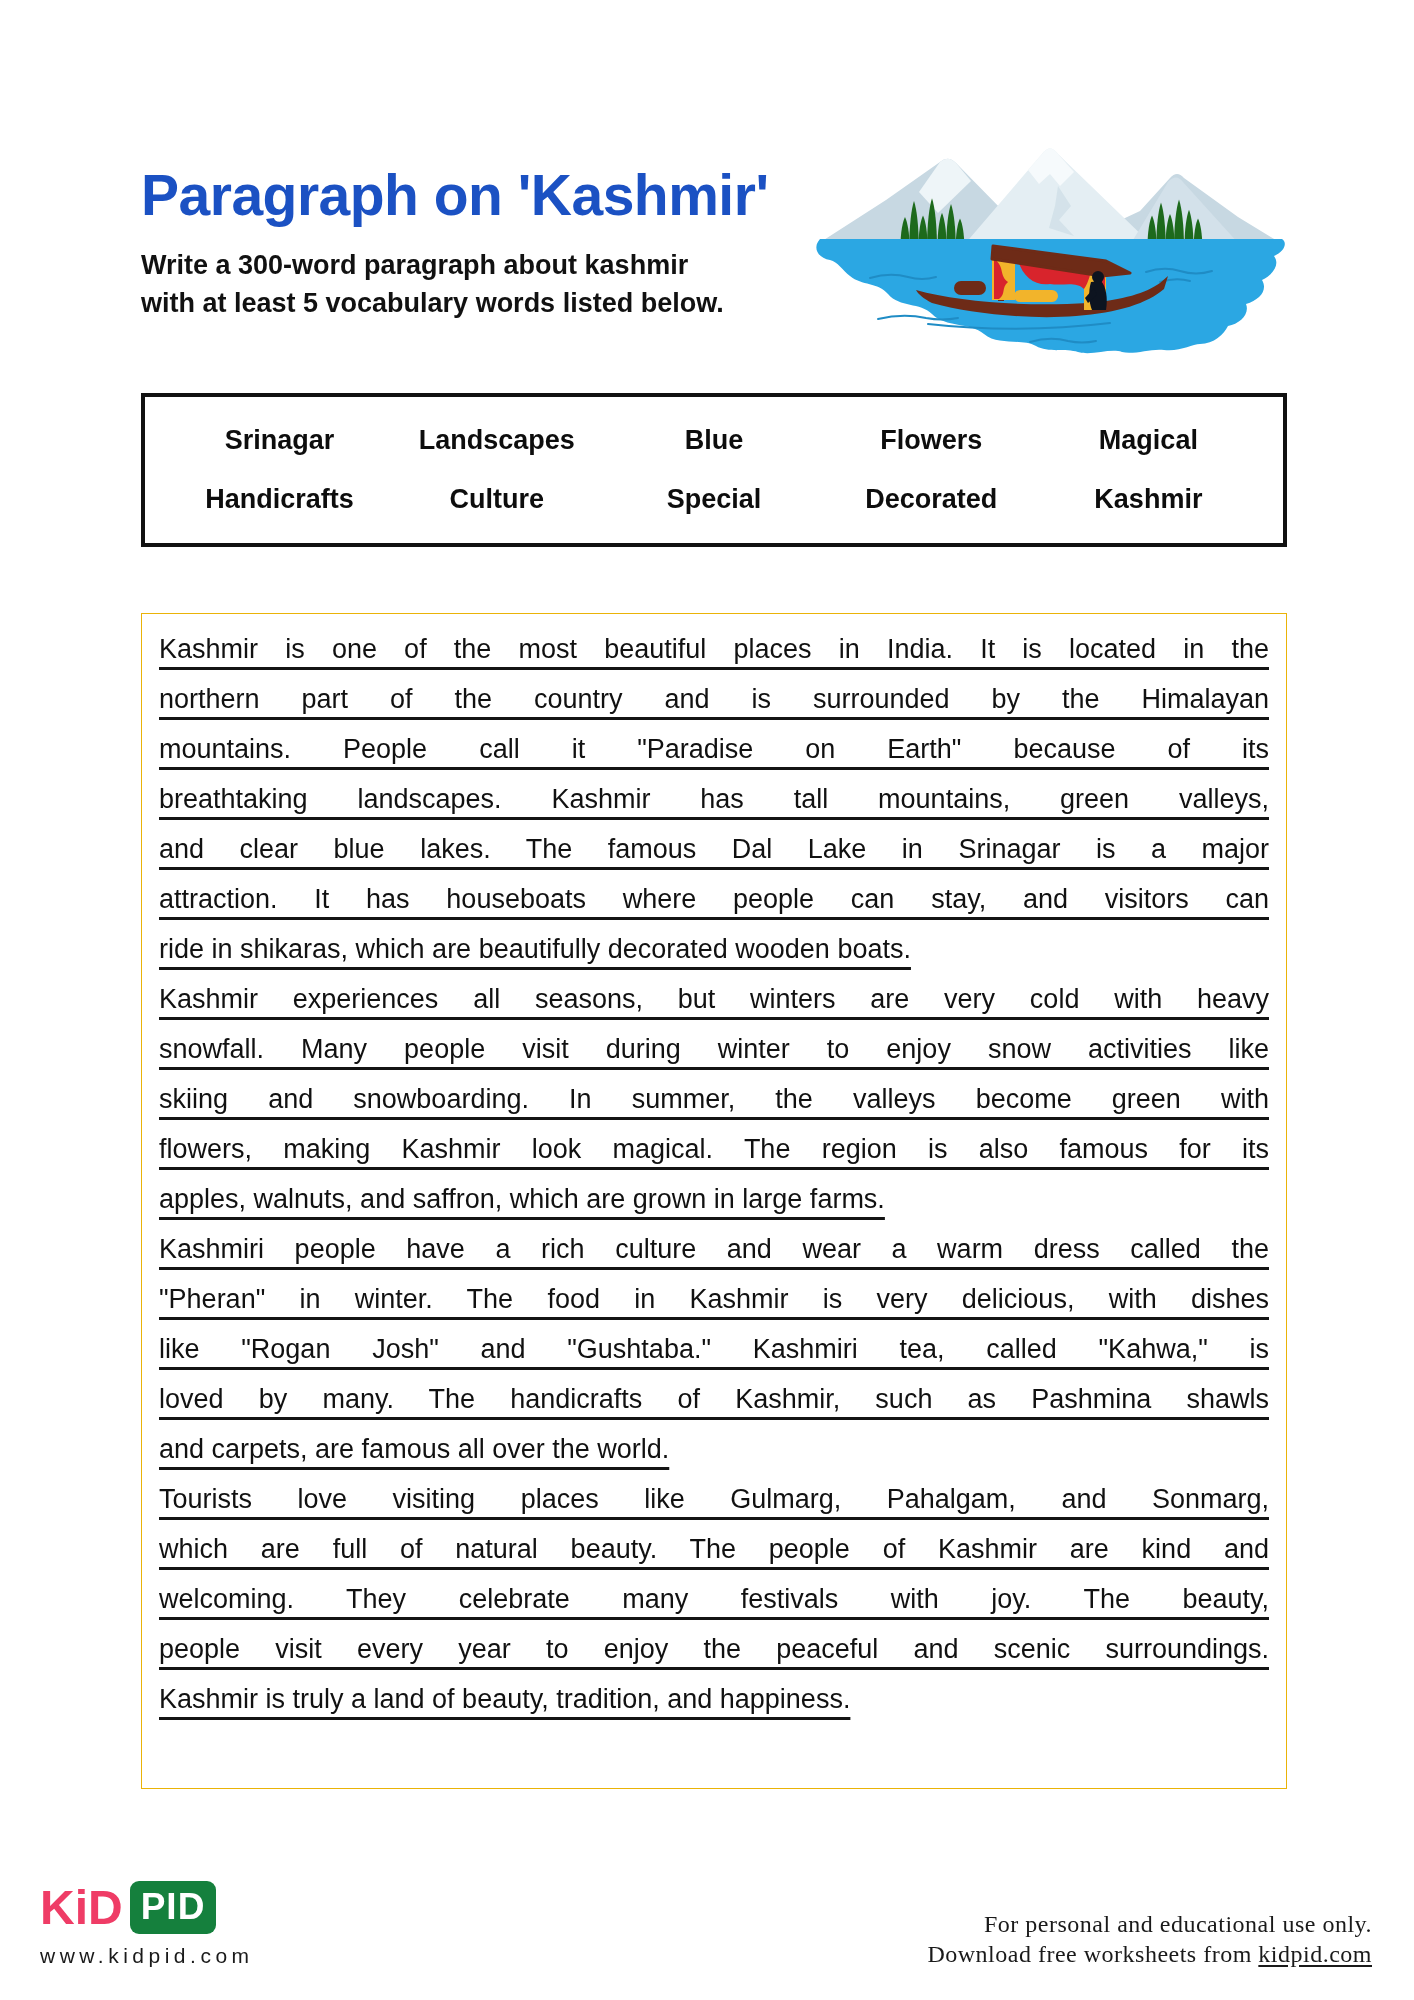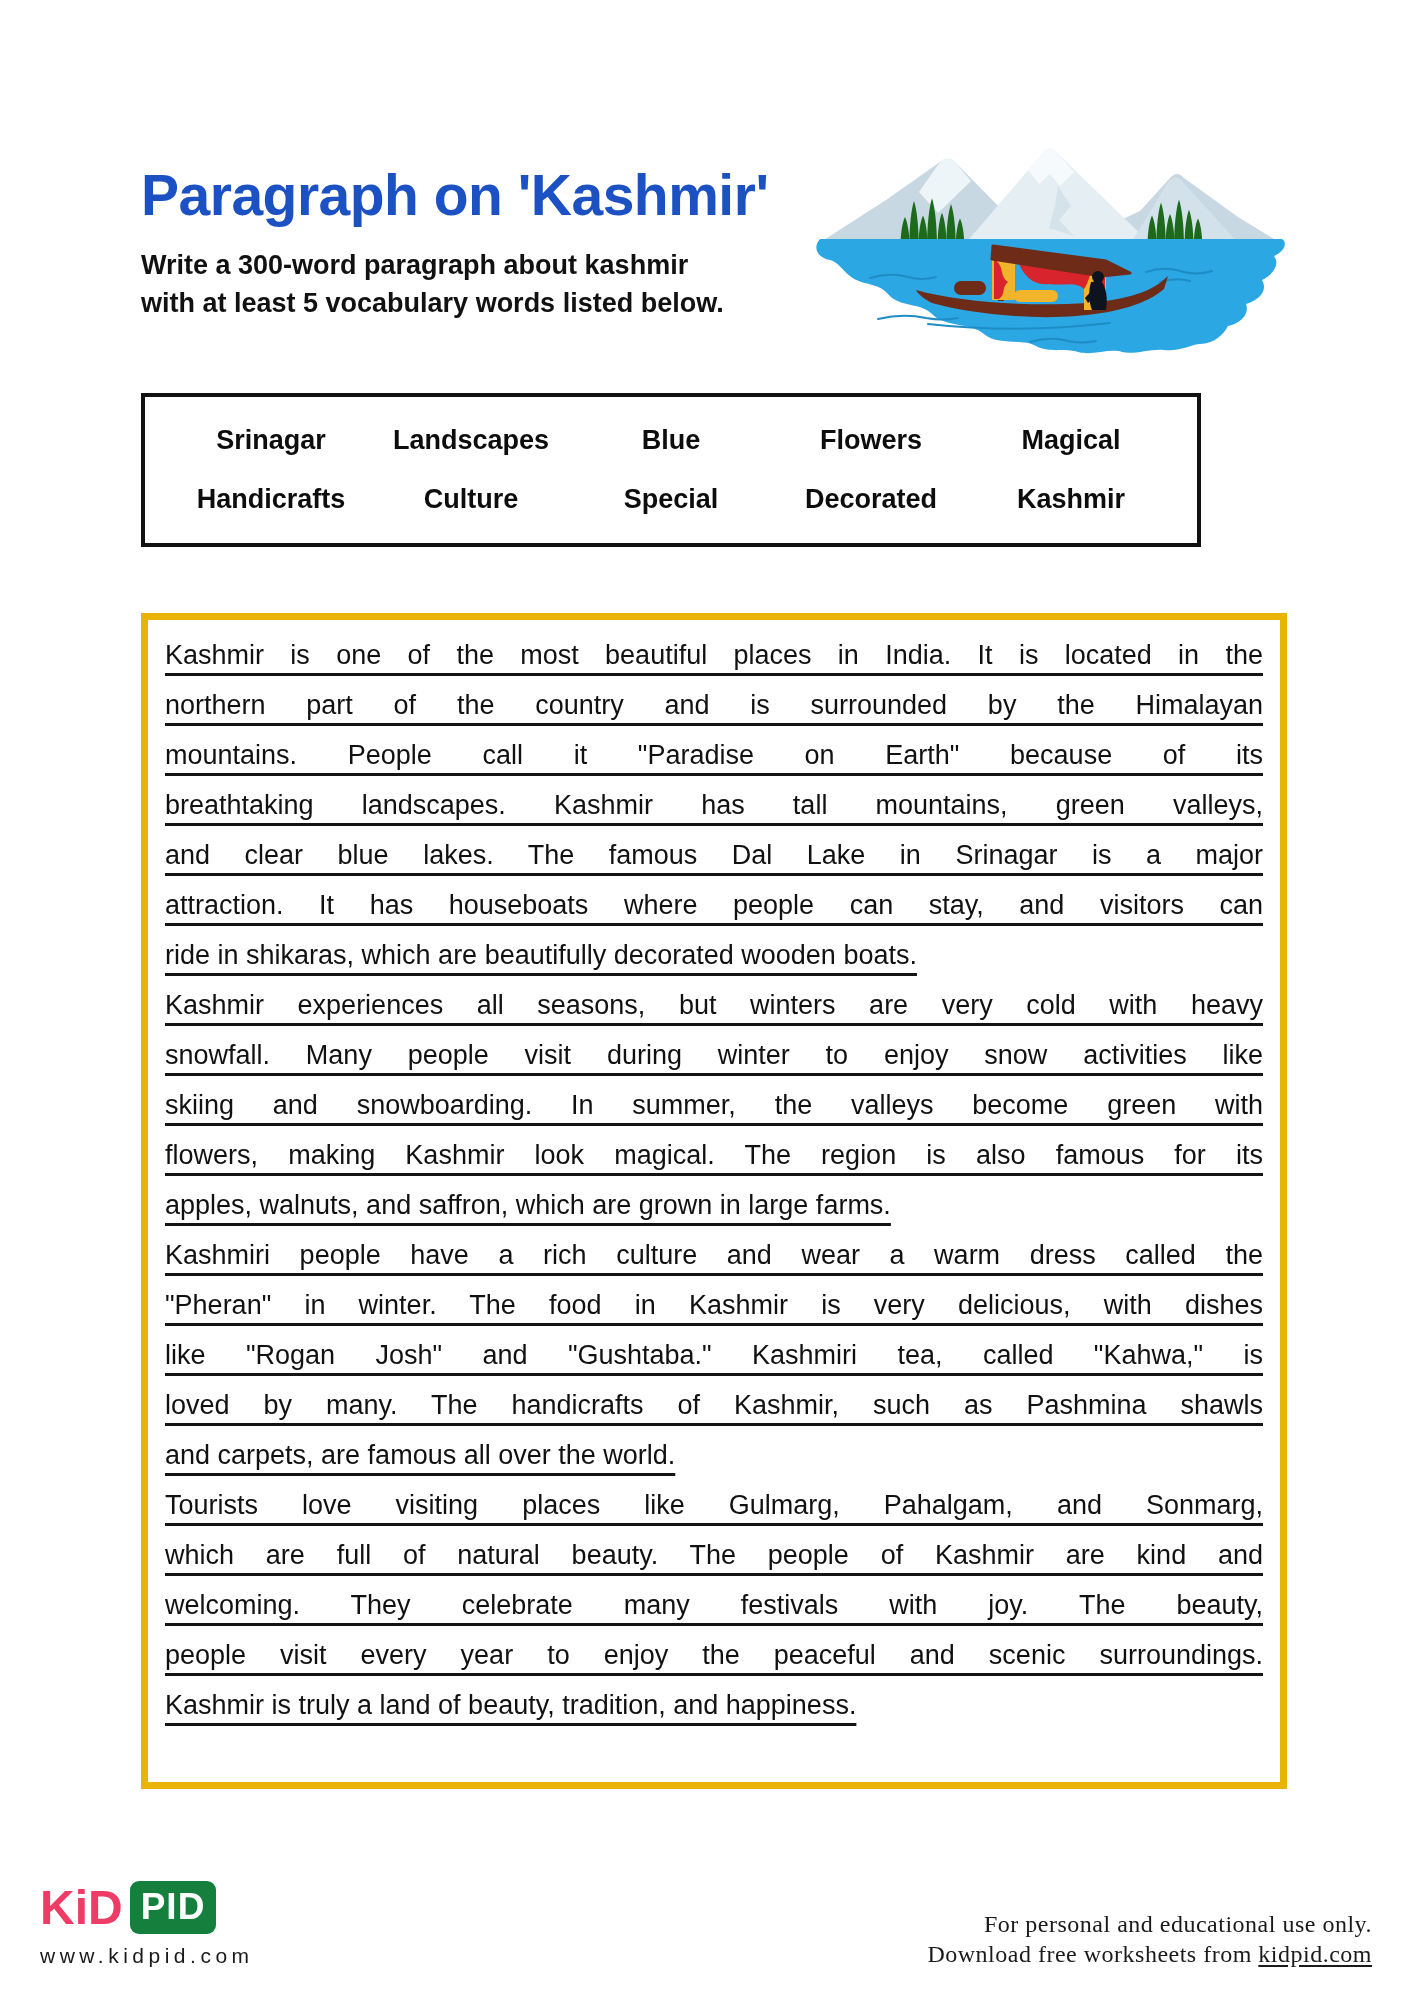--- a/index.html
+++ b/index.html
@@ -19,32 +19,32 @@
     font-size: 57px; font-weight: 800; letter-spacing: -0.5px;
     color: #1b51c3; line-height: 70px; white-space: nowrap;
   }
   .subtitle { margin-top: 16px; font-size: 27px; font-weight: 700; line-height: 38px; color: #111; }
 
   
   .illustration { position: absolute; left: 808px; top: 126px; width: 524px; height: 244px; }
 
   
   .vocab-box {
-    position: absolute; left: 141px; top: 393px; width: 1060px; height: 154px;
+    position: absolute; left: 141px; top: 393px; width: 1146px; height: 154px;
     border: 4px solid #111;
     display: grid; grid-template-columns: repeat(5, 1fr); grid-template-rows: 1fr 1fr;
     align-items: center; justify-items: center;
     padding: 14px 26px;
   }
   .vocab-word { font-size: 27px; font-weight: 700; color: #0d0d0d; }
 
   
   .writing-box {
     position: absolute; left: 141px; top: 613px; width: 1146px; height: 1176px;
-    border: 7px solid #eab308;
+    border: 1px solid #eab308;
     padding: 10px 17px 0 17px;
   }
   .wline {
     height: 50px; line-height: 50px; overflow: hidden;
     font-size: 27px; color: #111;
     text-align: justify; text-align-last: justify;
   }
   .wline-last { text-align-last: left; }
   .wline-text {
     text-decoration: underline;

